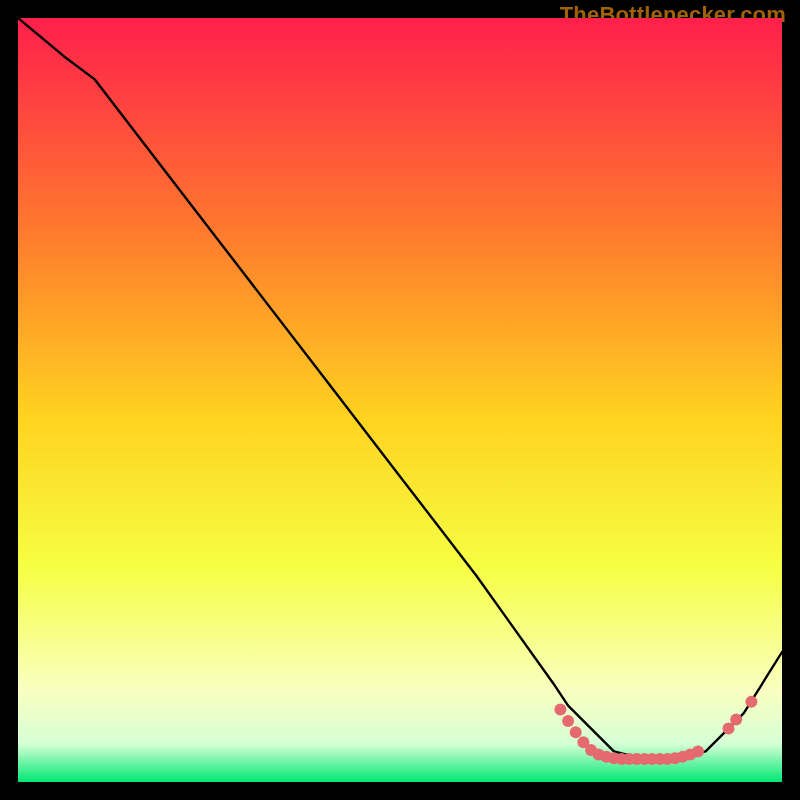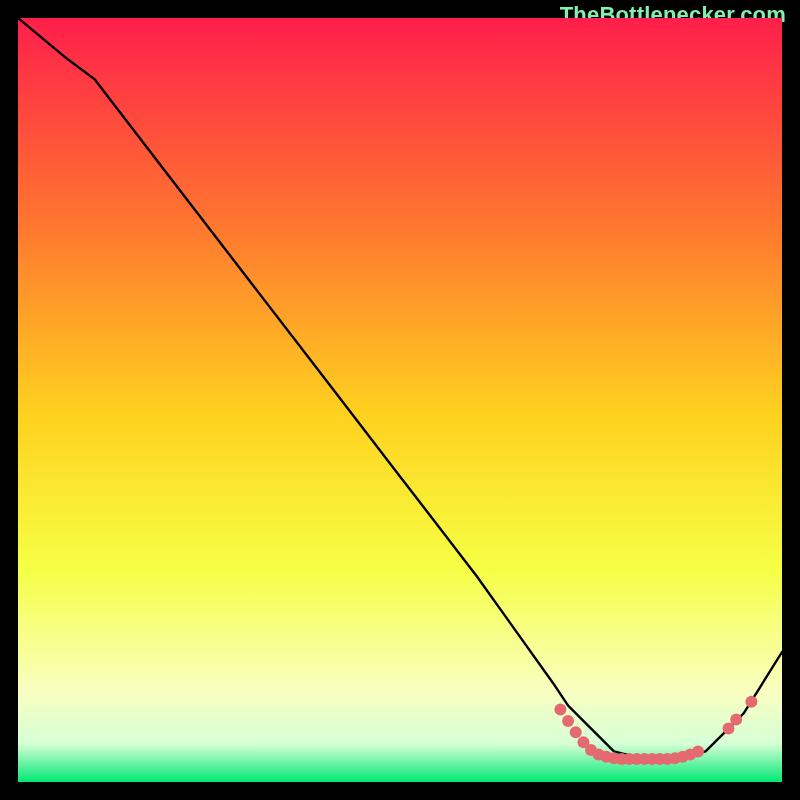--- a/index.html
+++ b/index.html
@@ -23,21 +23,21 @@
     top: 18px;
     width: 764px;
     height: 764px;
   }
   .watermark {
     position: absolute;
     top: 2px;
     right: 14px;
     font-size: 22px;
     font-weight: 600;
-    color: #86efac;
+    color: #a16207;
     letter-spacing: 0.2px;
     user-select: none;
   }
 </style>
 </head>
 <body>
 
 <div class="stage">
   <div class="watermark">TheBottlenecker.com</div>
 

